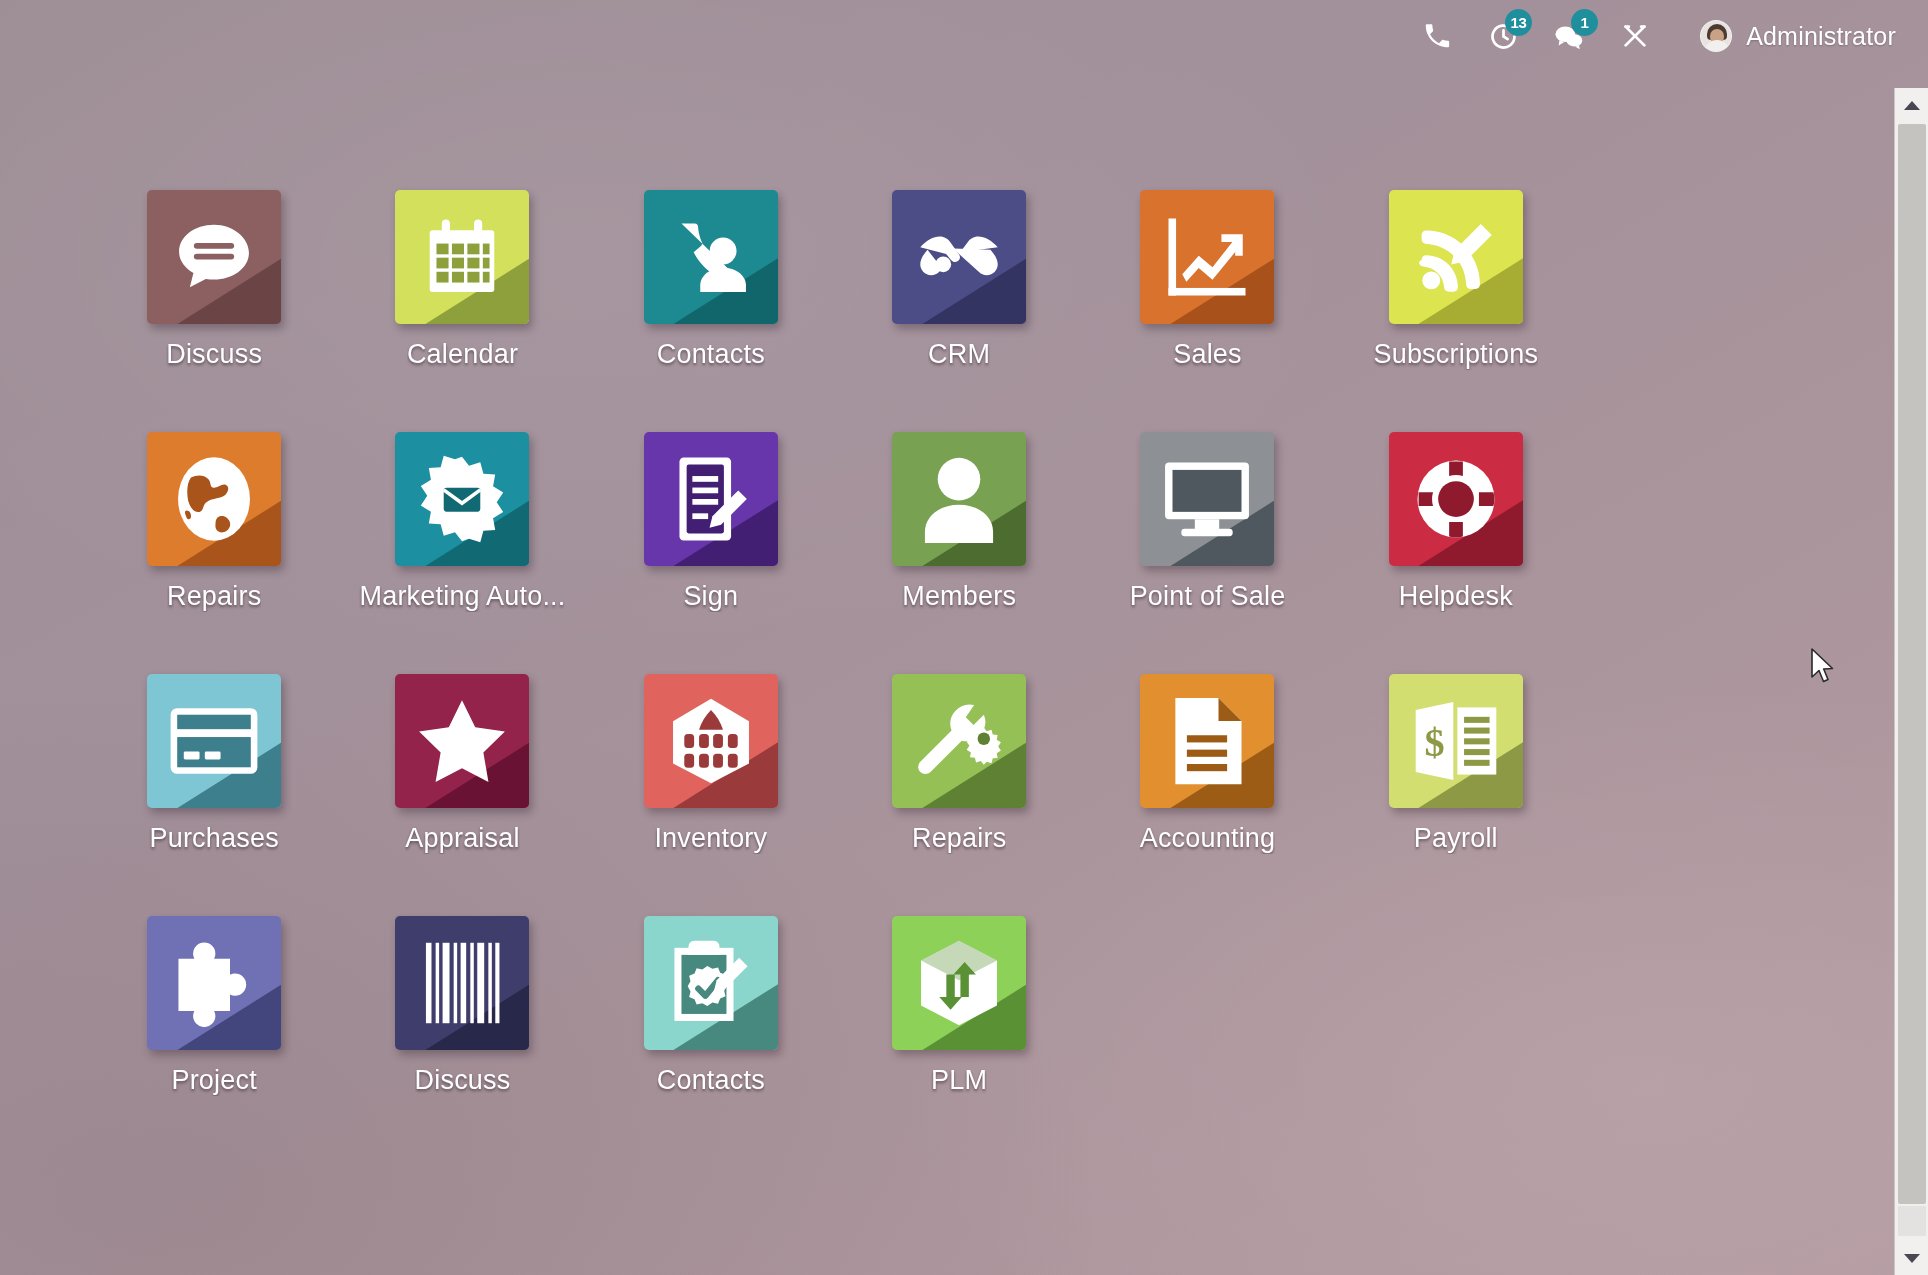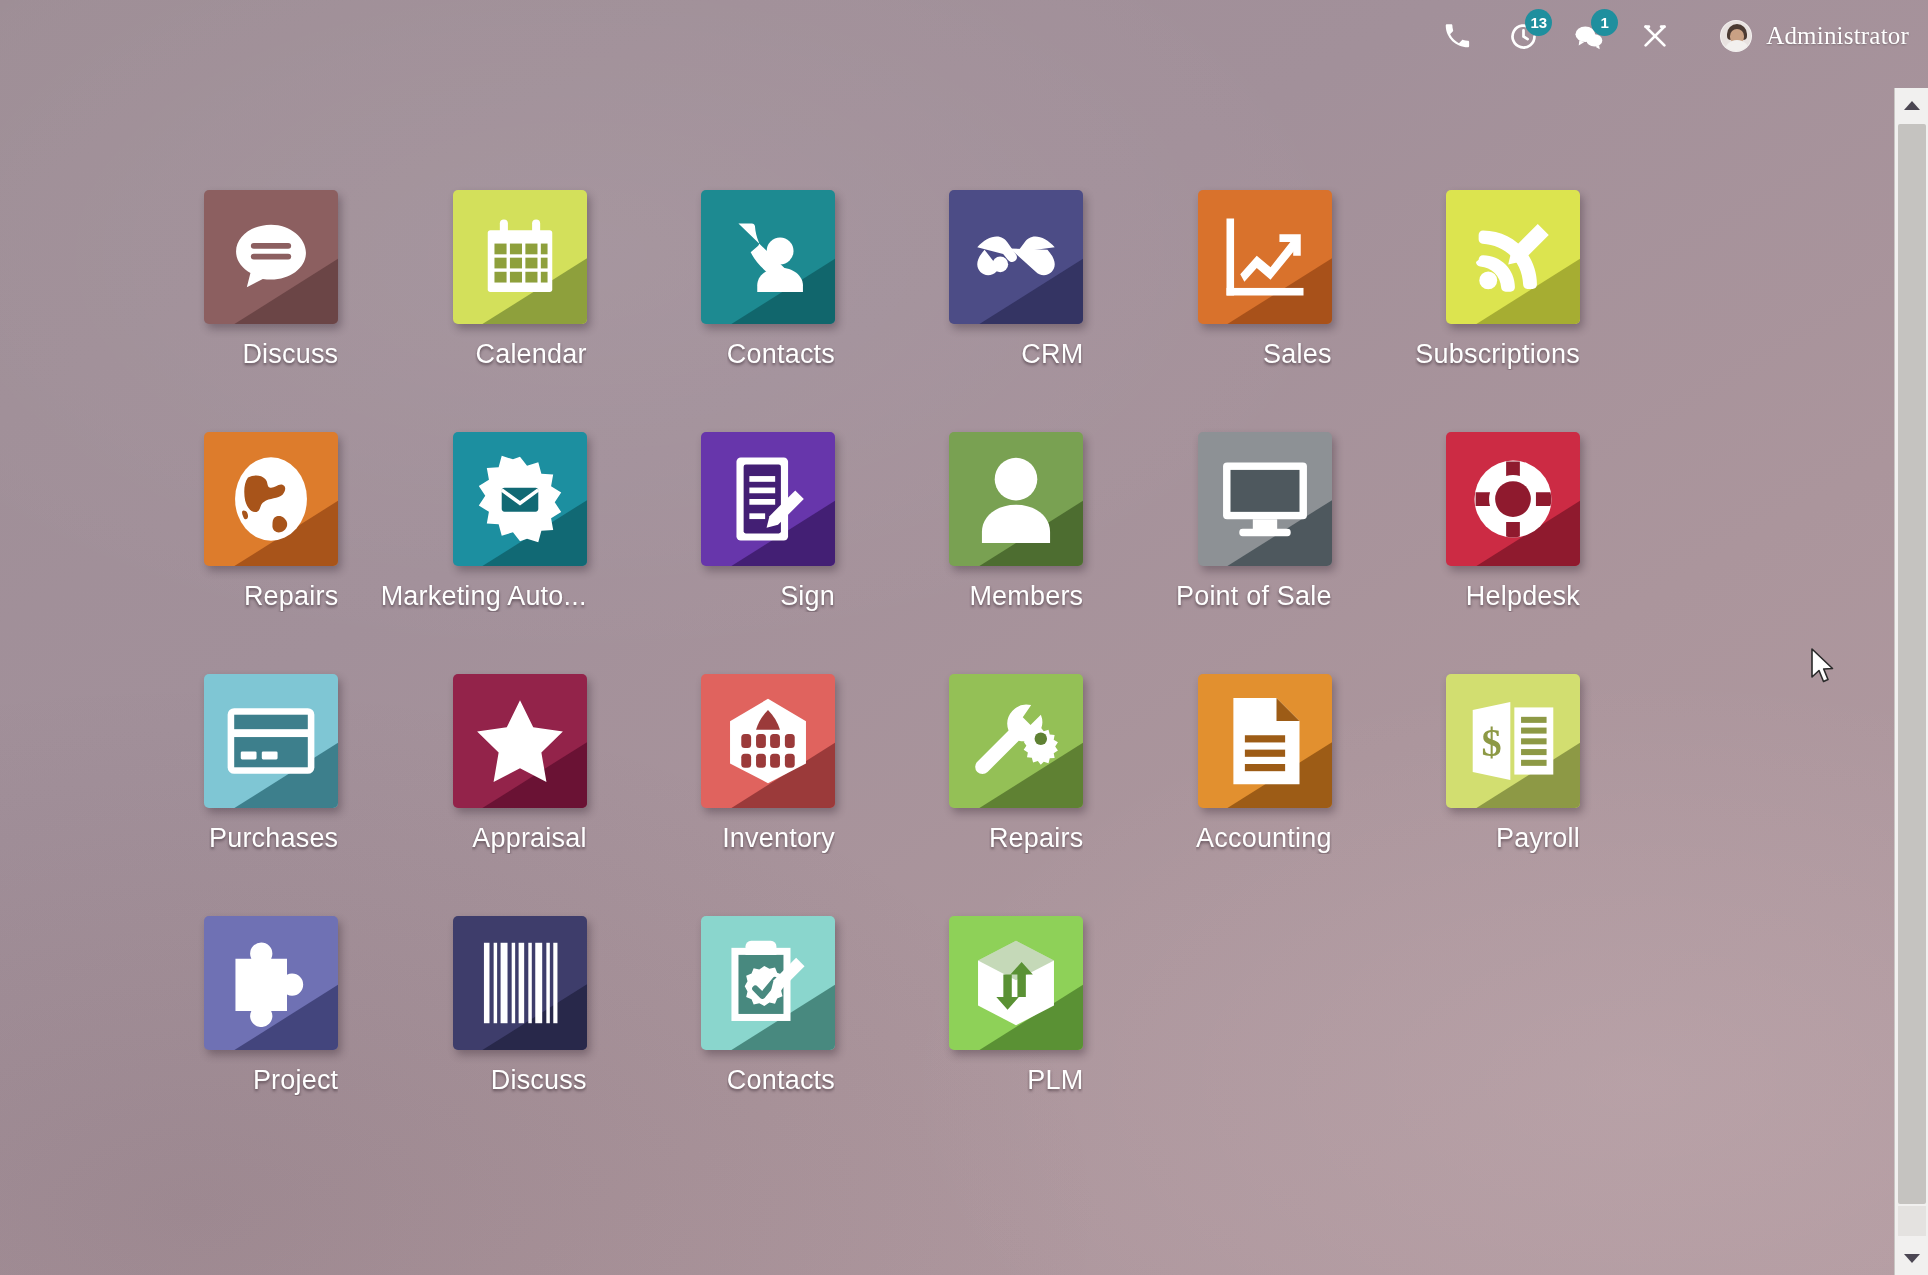--- a/index.html
+++ b/index.html
@@ -33,21 +33,21 @@
 
   
   #topbar {
     position: absolute;
     top: 0; left: 0;
     width: 1928px;
     height: 72px;
     display: flex;
     align-items: center;
     justify-content: flex-end;
-    padding-right: 13px;
+    padding-right: 26px;
     z-index: 40;
   }
 
   .sysicon {
     position: relative;
     width: 46px;
     height: 46px;
     display: flex;
     align-items: center;
     justify-content: center;
@@ -102,21 +102,20 @@
     position: absolute; bottom: -2px; left: 3px;
     width: 26px; height: 13px; border-radius: 13px 13px 0 0;
     background: #f2f0ee;
   }
   #username {
     color: #ffffff;
     font-size: 25px;
     margin-left: 14px;
     letter-spacing: 0.2px;
     text-shadow: 0 1px 2px rgba(0,0,0,0.25);
-    font-family: Liberation Serif, serif;
   }
 
   
   #apps-scroll {
     position: absolute;
     top: 72px;
     left: 0;
     width: 1892px;
     height: 1203px;
     overflow: hidden;
@@ -126,21 +125,21 @@
     display: grid;
     grid-template-columns: repeat(6, 1fr);
     width: 1490px;
     margin-left: 90px;
     padding-top: 118px;
     row-gap: 62px;
   }
   .app {
     display: flex;
     flex-direction: column;
-    align-items: flex-end;
+    align-items: center;
     cursor: pointer;
   }
   .app-tile {
     width: 134px;
     height: 134px;
     border-radius: 5px;
     position: relative;
     overflow: hidden;
     box-shadow: 3px 5px 9px rgba(40,25,35,0.33);
     display: flex;

